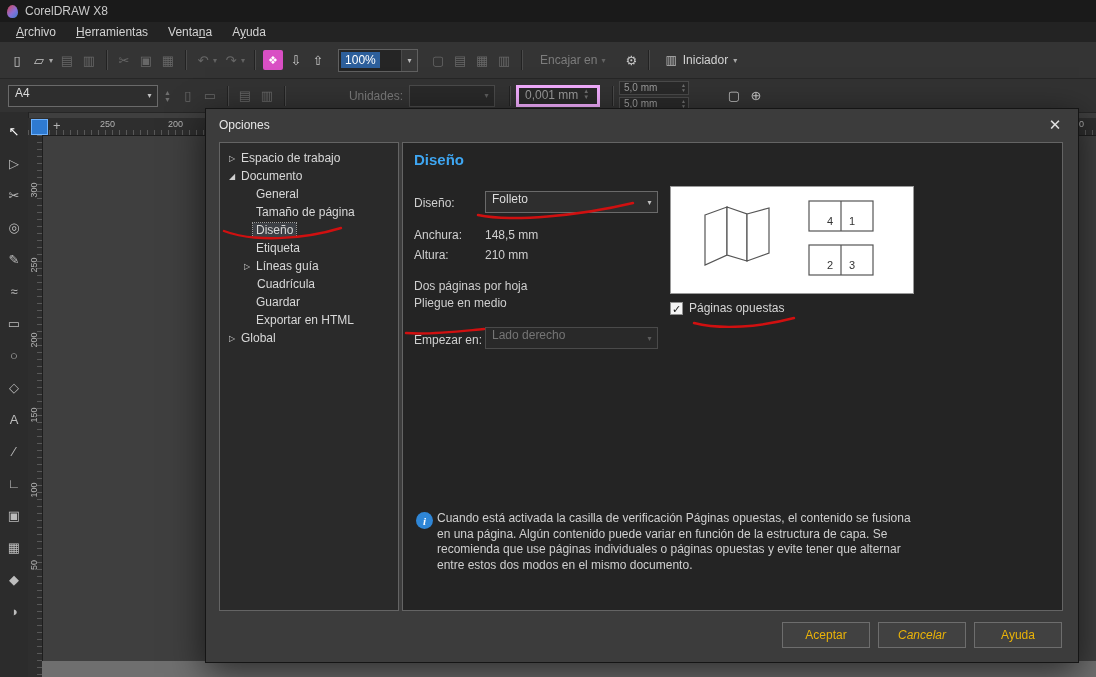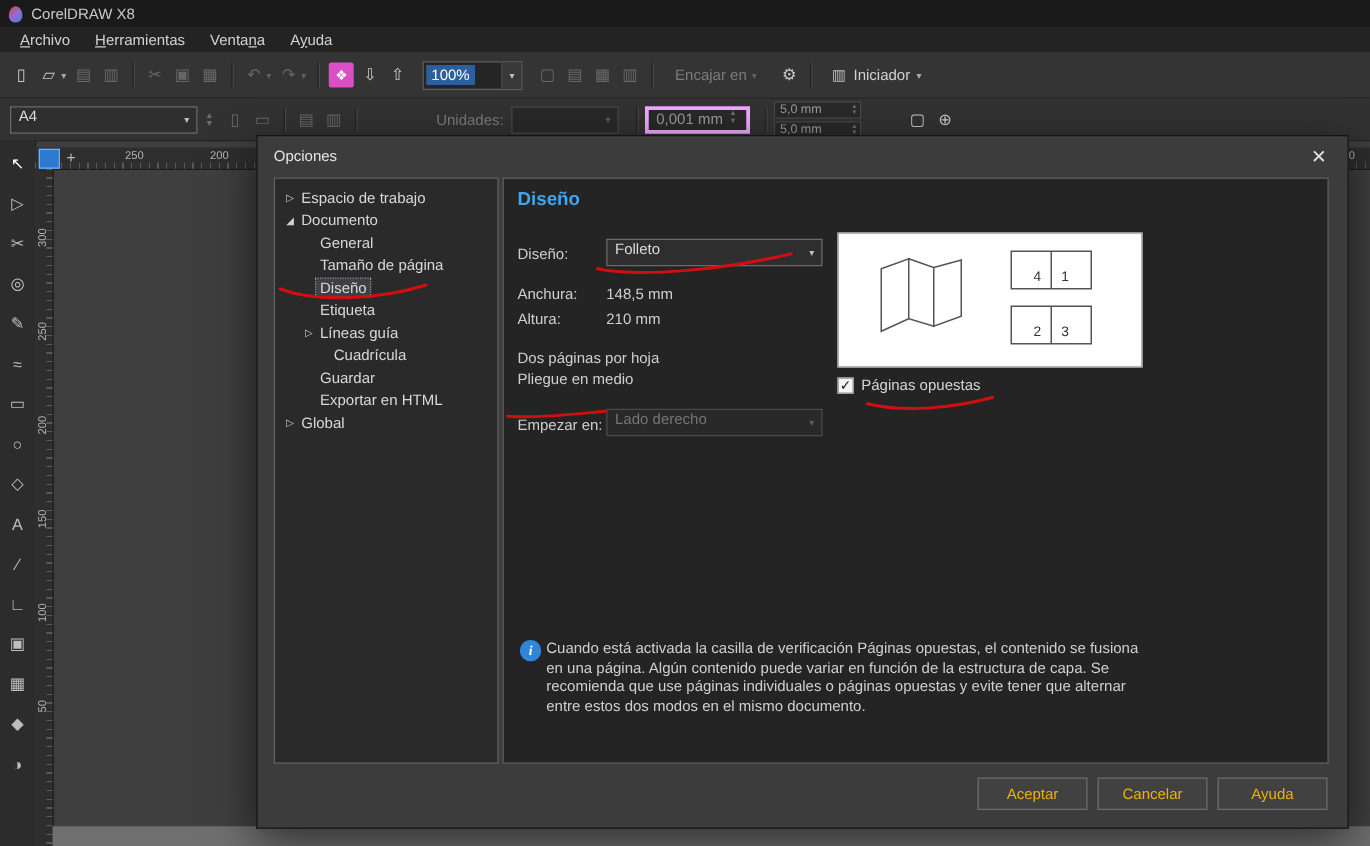--- a/index.html
+++ b/index.html
@@ -293,21 +293,21 @@
           <span class="lbl">Diseño</span>
         </div>
         <div class="trow" style="padding-left: 21px;">
           <span class="exp"></span>
           <span class="lbl">Etiqueta</span>
         </div>
         <div class="trow" style="padding-left: 21px;">
           <span class="exp">▷</span>
           <span class="lbl">Líneas guía</span>
         </div>
-        <div class="trow" style="padding-left: 32px;">
+        <div class="trow" style="padding-left: 22px;">
           <span class="exp"></span>
           <span class="lbl">Cuadrícula</span>
         </div>
         <div class="trow" style="padding-left: 21px;">
           <span class="exp"></span>
           <span class="lbl">Guardar</span>
         </div>
         <div class="trow" style="padding-left: 21px;">
           <span class="exp"></span>
           <span class="lbl">Exportar en HTML</span>
@@ -367,21 +367,21 @@
 
     <div id="facing-row">
       <span id="facing-cb">✓</span>
       <span>Páginas opuestas</span>
     </div>
 
     <div id="info-icon">i</div>
     <div id="info-text">Cuando está activada la casilla de verificación Páginas opuestas, el contenido se fusiona en una página. Algún contenido puede variar en función de la estructura de capa. Se recomienda que use páginas individuales o páginas opuestas y evite tener que alternar entre estos dos modos en el mismo documento.</div>
   </div>
 <div class="dlg-btn" style="left: 576px;">Aceptar</div>
-    <div class="dlg-btn" style="left: 672px;">Cancelar</div>
+    <div class="dlg-btn" style="left: 672px; font-style: italic;">Cancelar</div>
     <div class="dlg-btn" style="left: 768px;">Ayuda</div>
   </div>
 
 <svg id="annotations">
   <g fill="none" stroke-width="2.4" stroke-linecap="round">
     <path d="M224 231 C 252 242, 302 240, 341 228" stroke="#d01010"></path>
     <path d="M478 215 C 512 222, 578 216, 633 203" stroke="#d01010"></path>
     <path d="M406 333 C 430 335, 462 331, 484 329" stroke="#d01010"></path>
     <path d="M694 323 C 722 330, 760 327, 794 318" stroke="#d01010"></path>
   </g>

